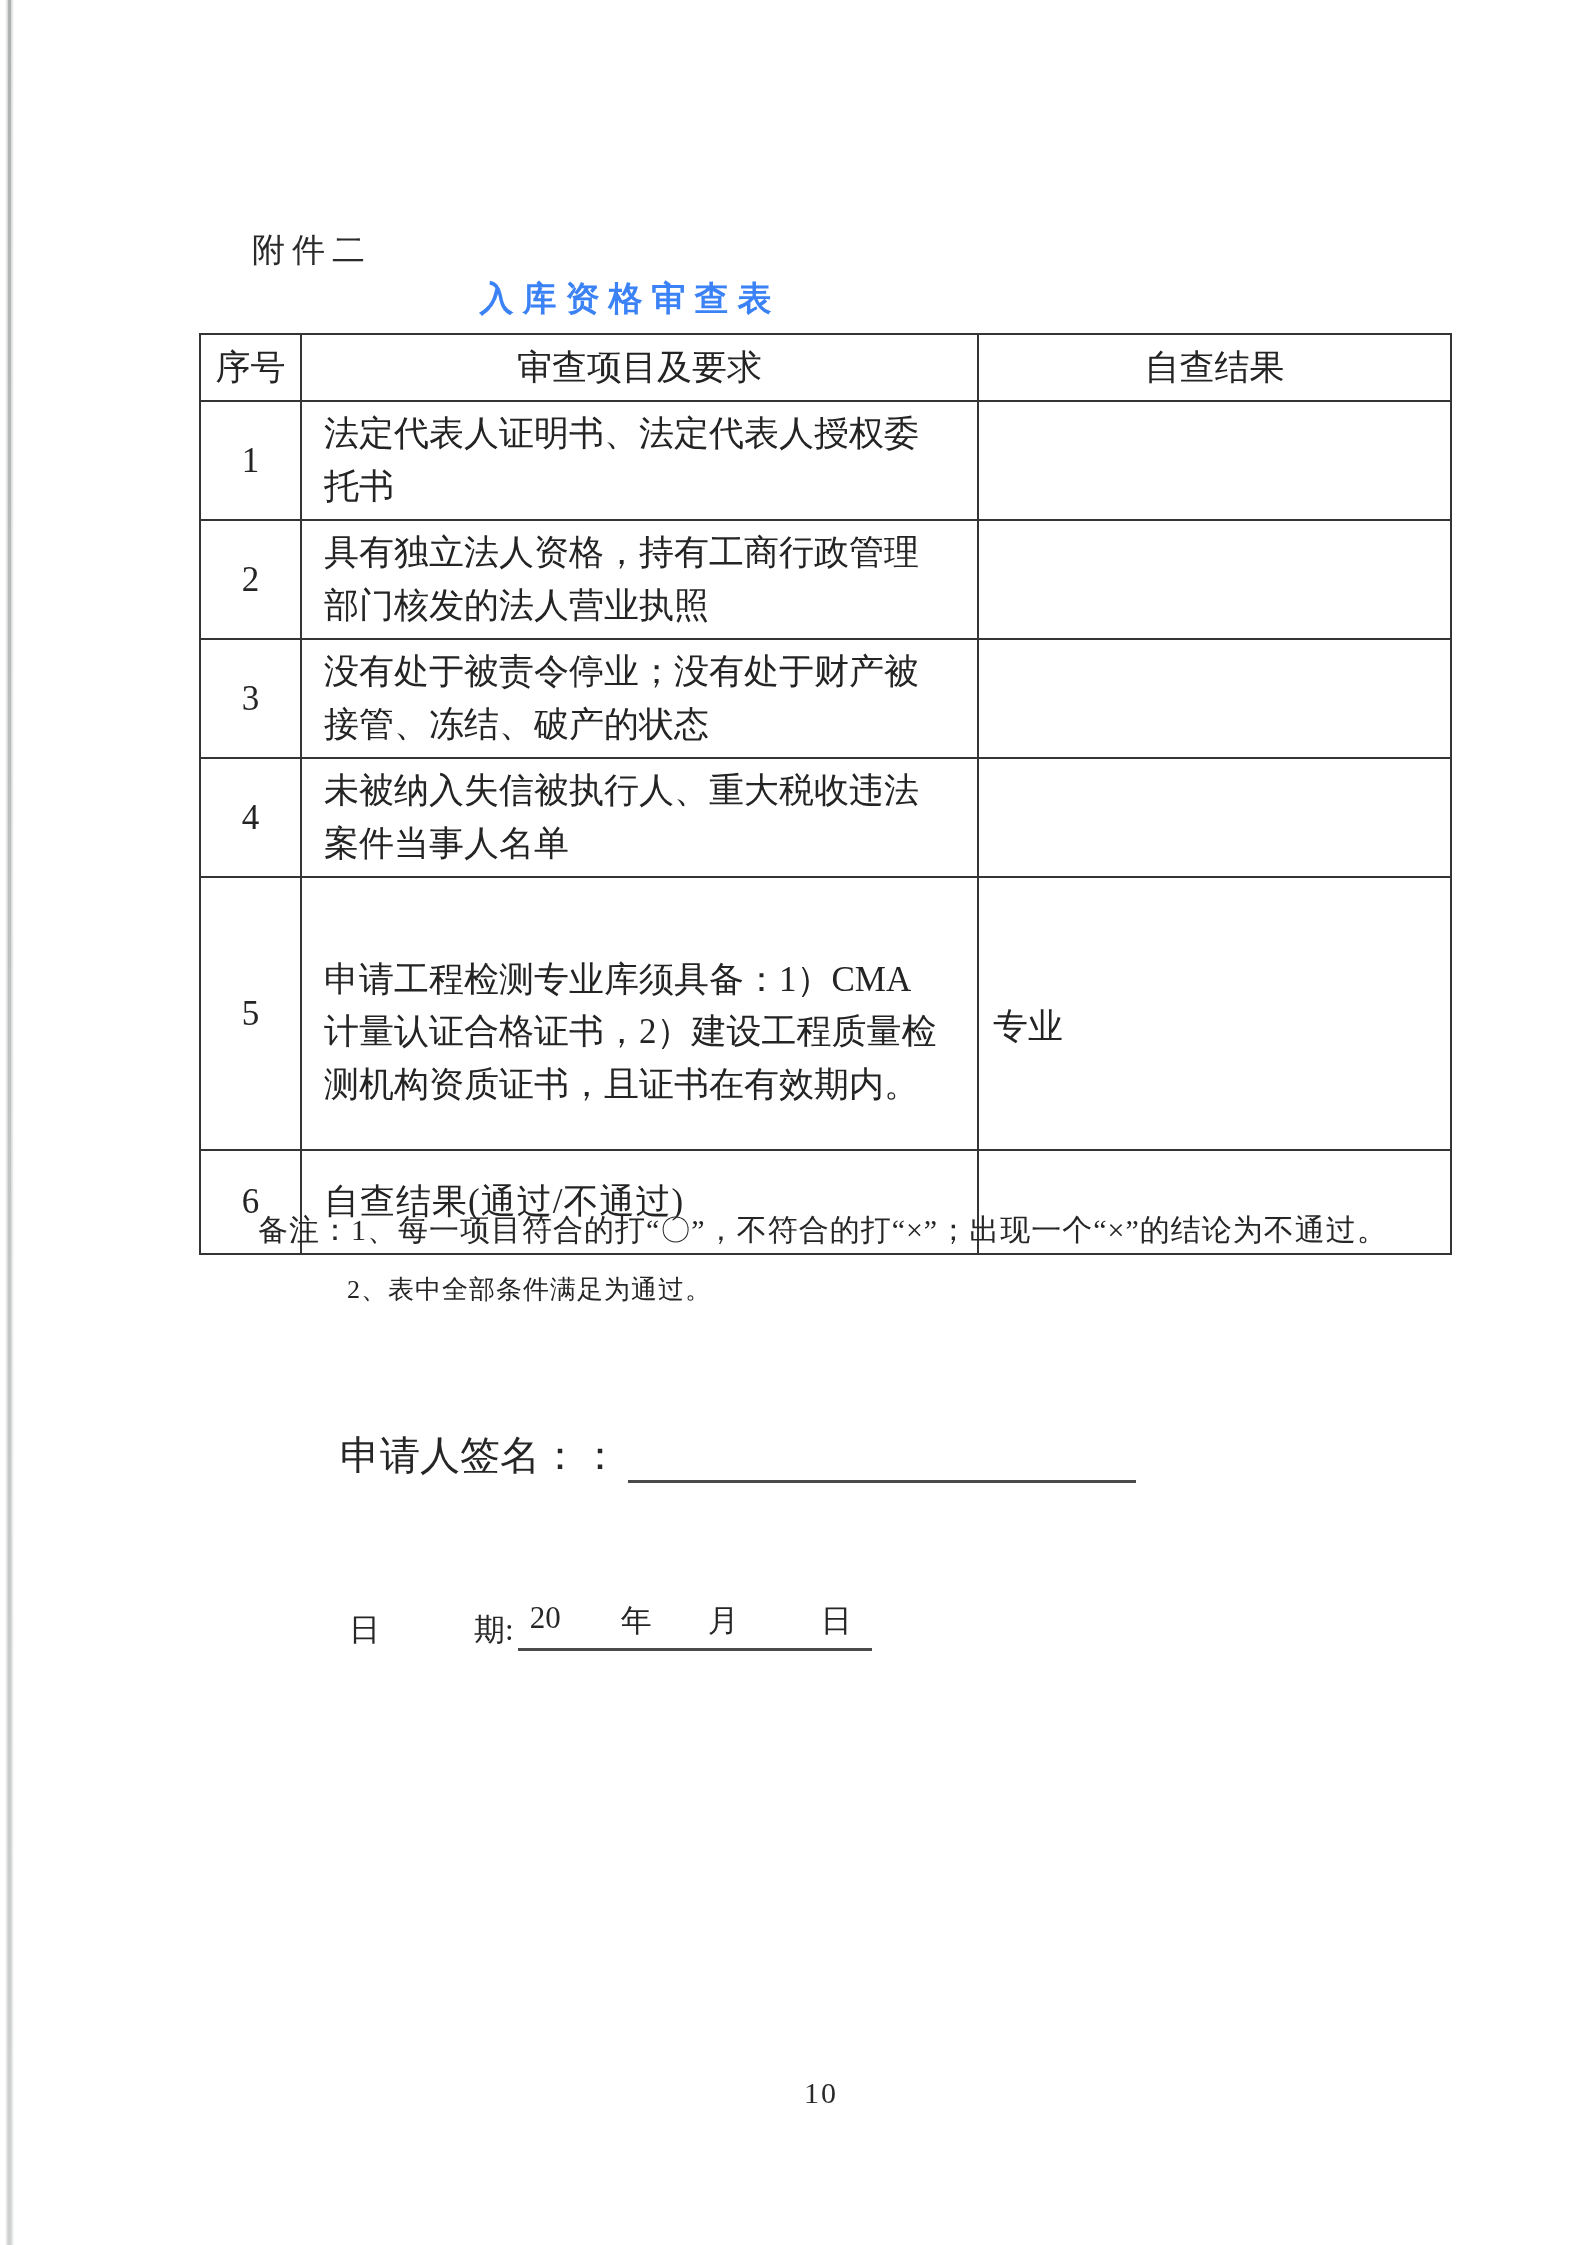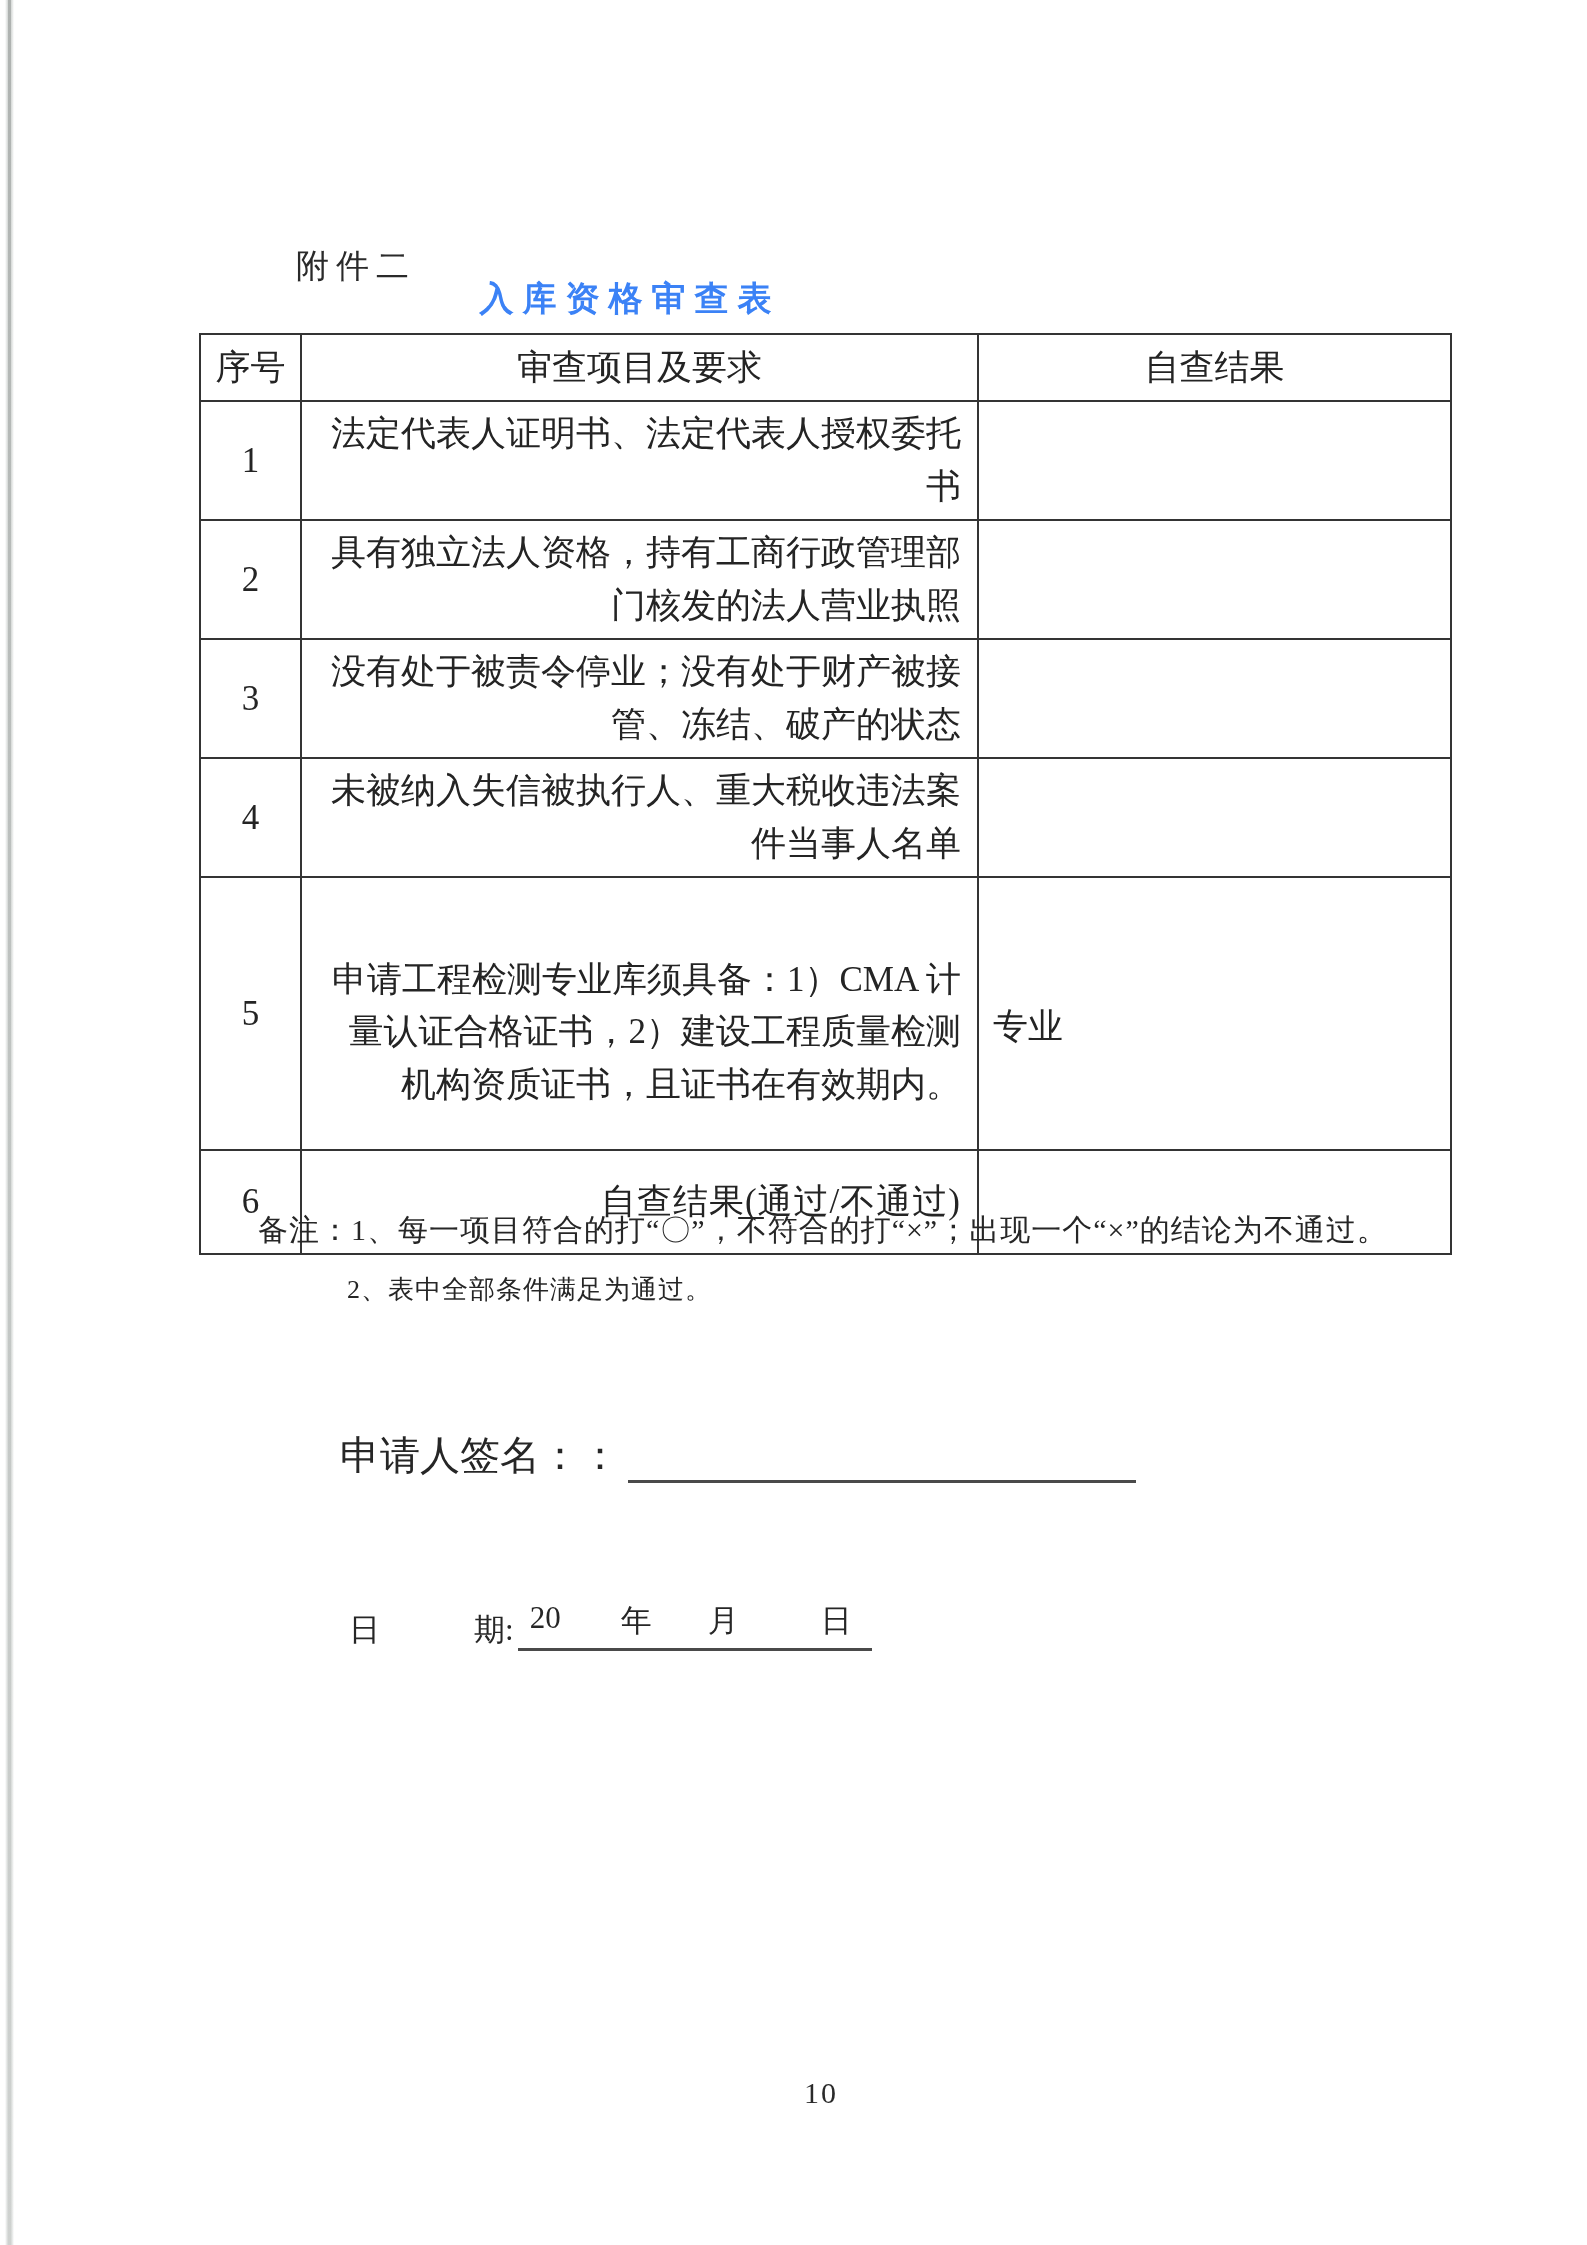--- a/index.html
+++ b/index.html
@@ -16,22 +16,22 @@
     position:absolute;left:5px;top:0;width:9px;height:2245px;
     background:linear-gradient(to right,#ffffff 0%,#cfd3d1 30%,#b9bdbb 50%,#d8dbd9 75%,#ffffff 100%);
     opacity:.85;
   }
   .scan-edge-core{
     position:absolute;left:8px;top:0;width:3px;height:2245px;
     background:linear-gradient(to bottom,#aeb2b0 0%,#c2c6c4 55%,#cfd2d0 100%);
   }
 
   .attachment-label{
-    position:absolute;left:252px;top:244px;
-    font-size:33px;letter-spacing:7px;color:#2a2a2a;margin-left:44px;
+    position:absolute;left:252px;top:228px;
+    font-size:33px;letter-spacing:7px;color:#2a2a2a;
   }
   .doc-title{
     position:absolute;left:0;top:276px;width:1260px;
     text-align:center;font-size:34px;font-weight:bold;
     letter-spacing:9px;color:#3b82f6;
   }
 
   table.qtable{
     position:absolute;left:199px;top:333px;width:1251px;
     border-collapse:collapse;table-layout:fixed;
@@ -39,22 +39,22 @@
   .qtable th,.qtable td{
     border:2px solid #343434;
     font-size:35px;font-weight:normal;
     color:#242424;
     vertical-align:middle;
     overflow:hidden;
   }
   .qtable th{text-align:center;}
   .c-no{text-align:center;}
   .c-item{
-    text-align:right;
-    padding:6px 16px 6px 22px;
+    text-align:left;
+    padding:6px 28px 6px 22px;
     line-height:1.5;
   }
   .c-result{
     text-align:left;
     padding:6px 6px 6px 14px;
     line-height:1.4;
   }
   tr.h-head{height:67px;}
   tr.h-r1{height:80px;}
   tr.h-r2{height:95px;}

